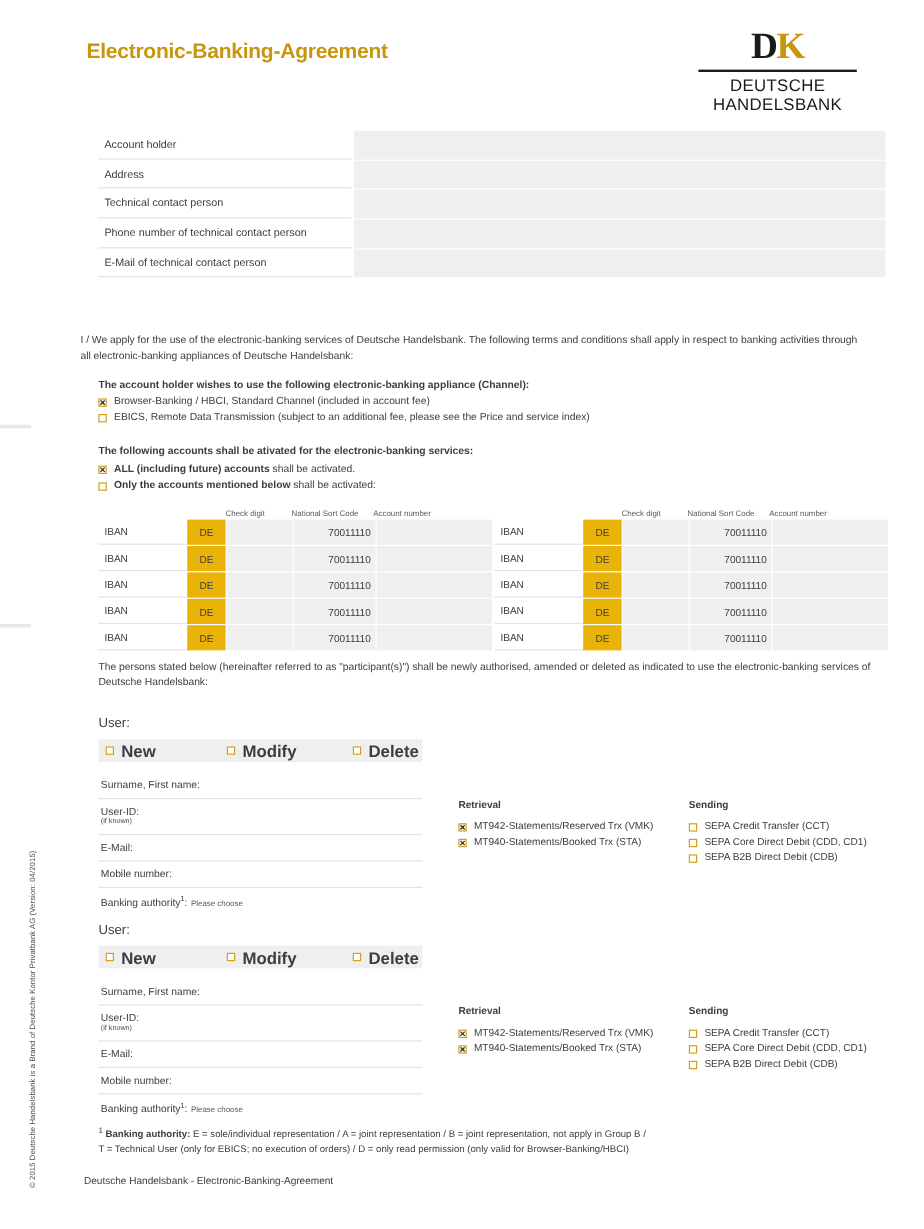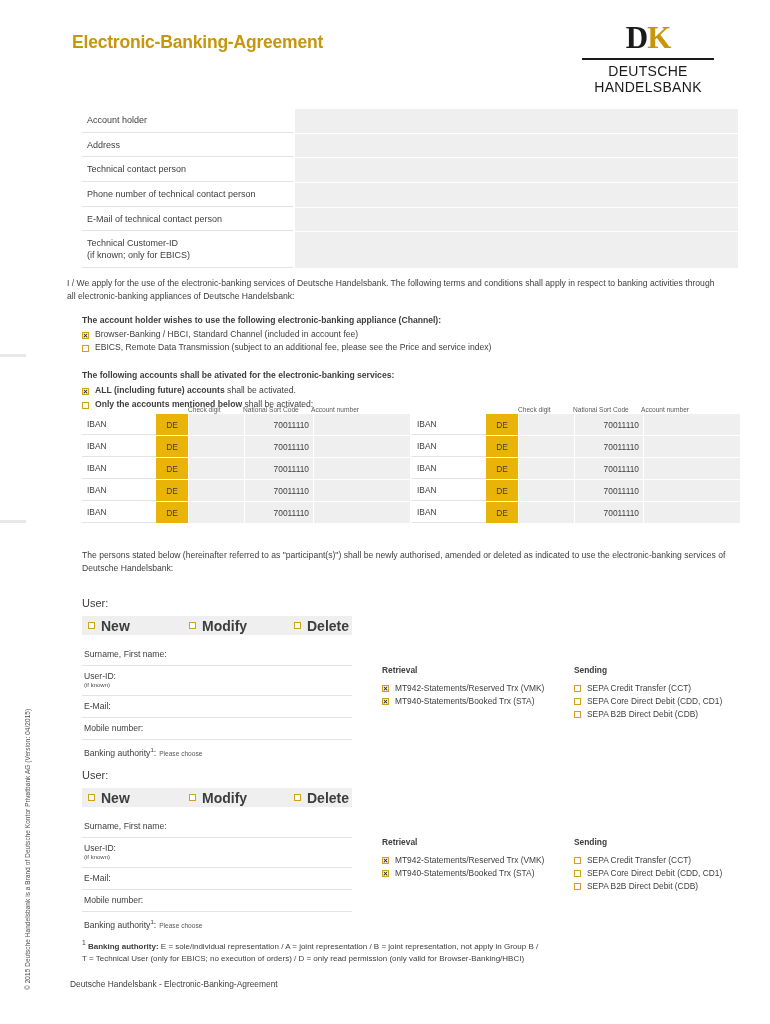--- a/index.html
+++ b/index.html
@@ -163,21 +163,21 @@
     width: 5px;
     height: 1.1px;
     background: #2b2b2b;
   }
   .cb.checked::before { transform: rotate(45deg); }
   .cb.checked::after  { transform: rotate(-45deg); }
 
   
   .iban-block {
     position: absolute;
-    top: 402px;
+    top: 421px;
     width: 328px;
   }
   .iban-block.left  { left: 82px; }
   .iban-block.right { left: 412px; }
 
   .iban-head {
     display: flex;
     font-size: 6.6px;
     color: #5a5a5a;
     height: 11px;
@@ -304,21 +304,21 @@
   }
   .perm-col.retrieval { width: 192px; }
   .perm-col-title {
     font-size: 8.4px;
     font-weight: bold;
     color: #3d3d3d;
     margin-bottom: 8px;
   }
   .perm-item {
     display: flex;
-    align-items: center;
+    align-items: flex-end;
     font-size: 8.4px;
     color: #3d3d3d;
     margin-bottom: 3px;
     white-space: nowrap;
   }
 
   
   .footnote {
     position: absolute;
     left: 82px;
@@ -370,24 +370,20 @@
       <div class="contact-row">
         <div class="contact-label">Technical contact person</div>
         <div class="contact-input"></div>
       </div>
       <div class="contact-row">
         <div class="contact-label">Phone number of technical contact person</div>
         <div class="contact-input"></div>
       </div>
       <div class="contact-row">
         <div class="contact-label">E-Mail of technical contact person</div>
-        <div class="contact-input"></div>
-      </div>
-      <div class="contact-row">
-        <div class="contact-label tall"><span>Technical Customer-ID</span><br><span>(if known; only for EBICS)</span></div>
         <div class="contact-input"></div>
       </div>
     </div>
 
   <div class="para intro">I / We apply for the use of the electronic-banking services of Deutsche Handelsbank. The following terms and conditions shall apply in respect to banking activities through all electronic-banking appliances of Deutsche Handelsbank:</div>
 
   <div class="bold-line channel">The account holder wishes to use the following electronic-banking appliance (Channel):</div>
   <div class="check-line c1">
     <span class="cb checked"></span>
     <span>Browser-Banking / HBCI, Standard Channel (included in account fee)</span>

